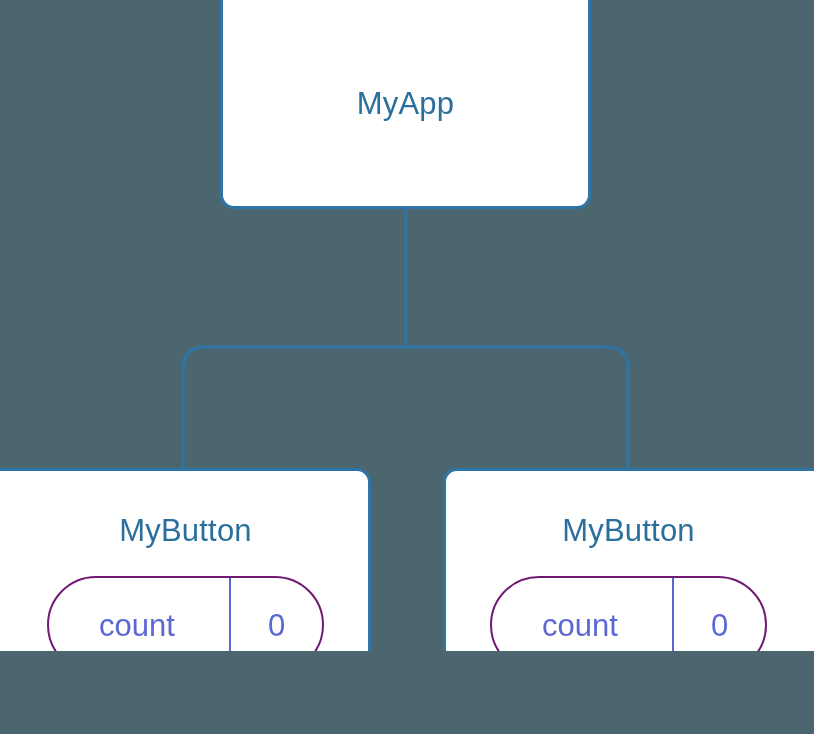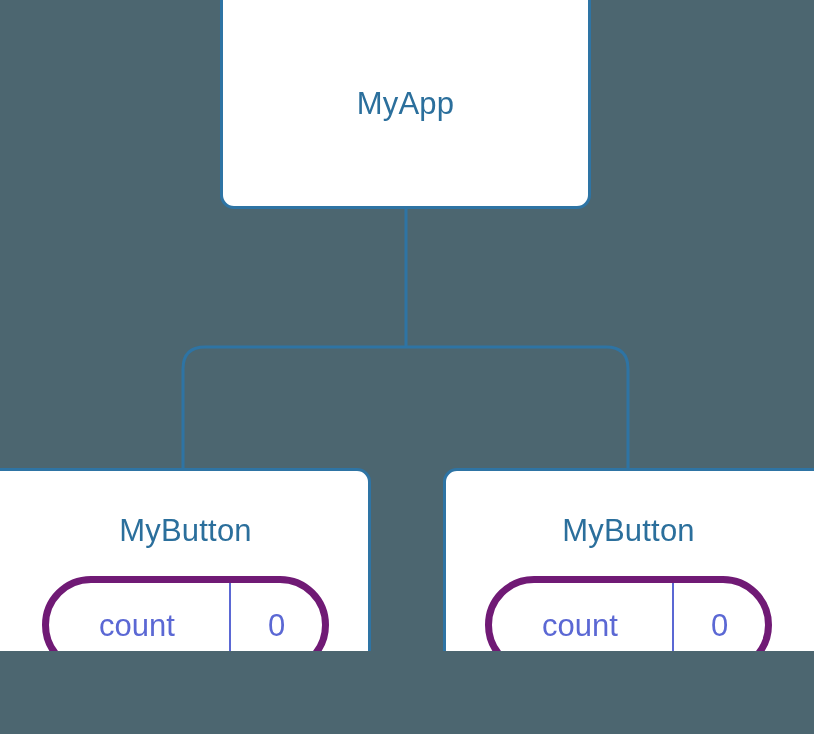--- a/index.html
+++ b/index.html
@@ -82,21 +82,21 @@
     left: 443px;
     width: 389px;
     padding-right: 18px;
   }
 
   
   .state-pill {
     margin-top: 30px;
     box-sizing: border-box;
     height: 98px;
-    border: 7px solid #701a75;
+    border: 2px solid #701a75;
     border-radius: 49px;
     display: flex;
     align-items: stretch;
     background: transparent;
   }
   .pill-key,
   .pill-value {
     display: flex;
     align-items: center;
     justify-content: center;

